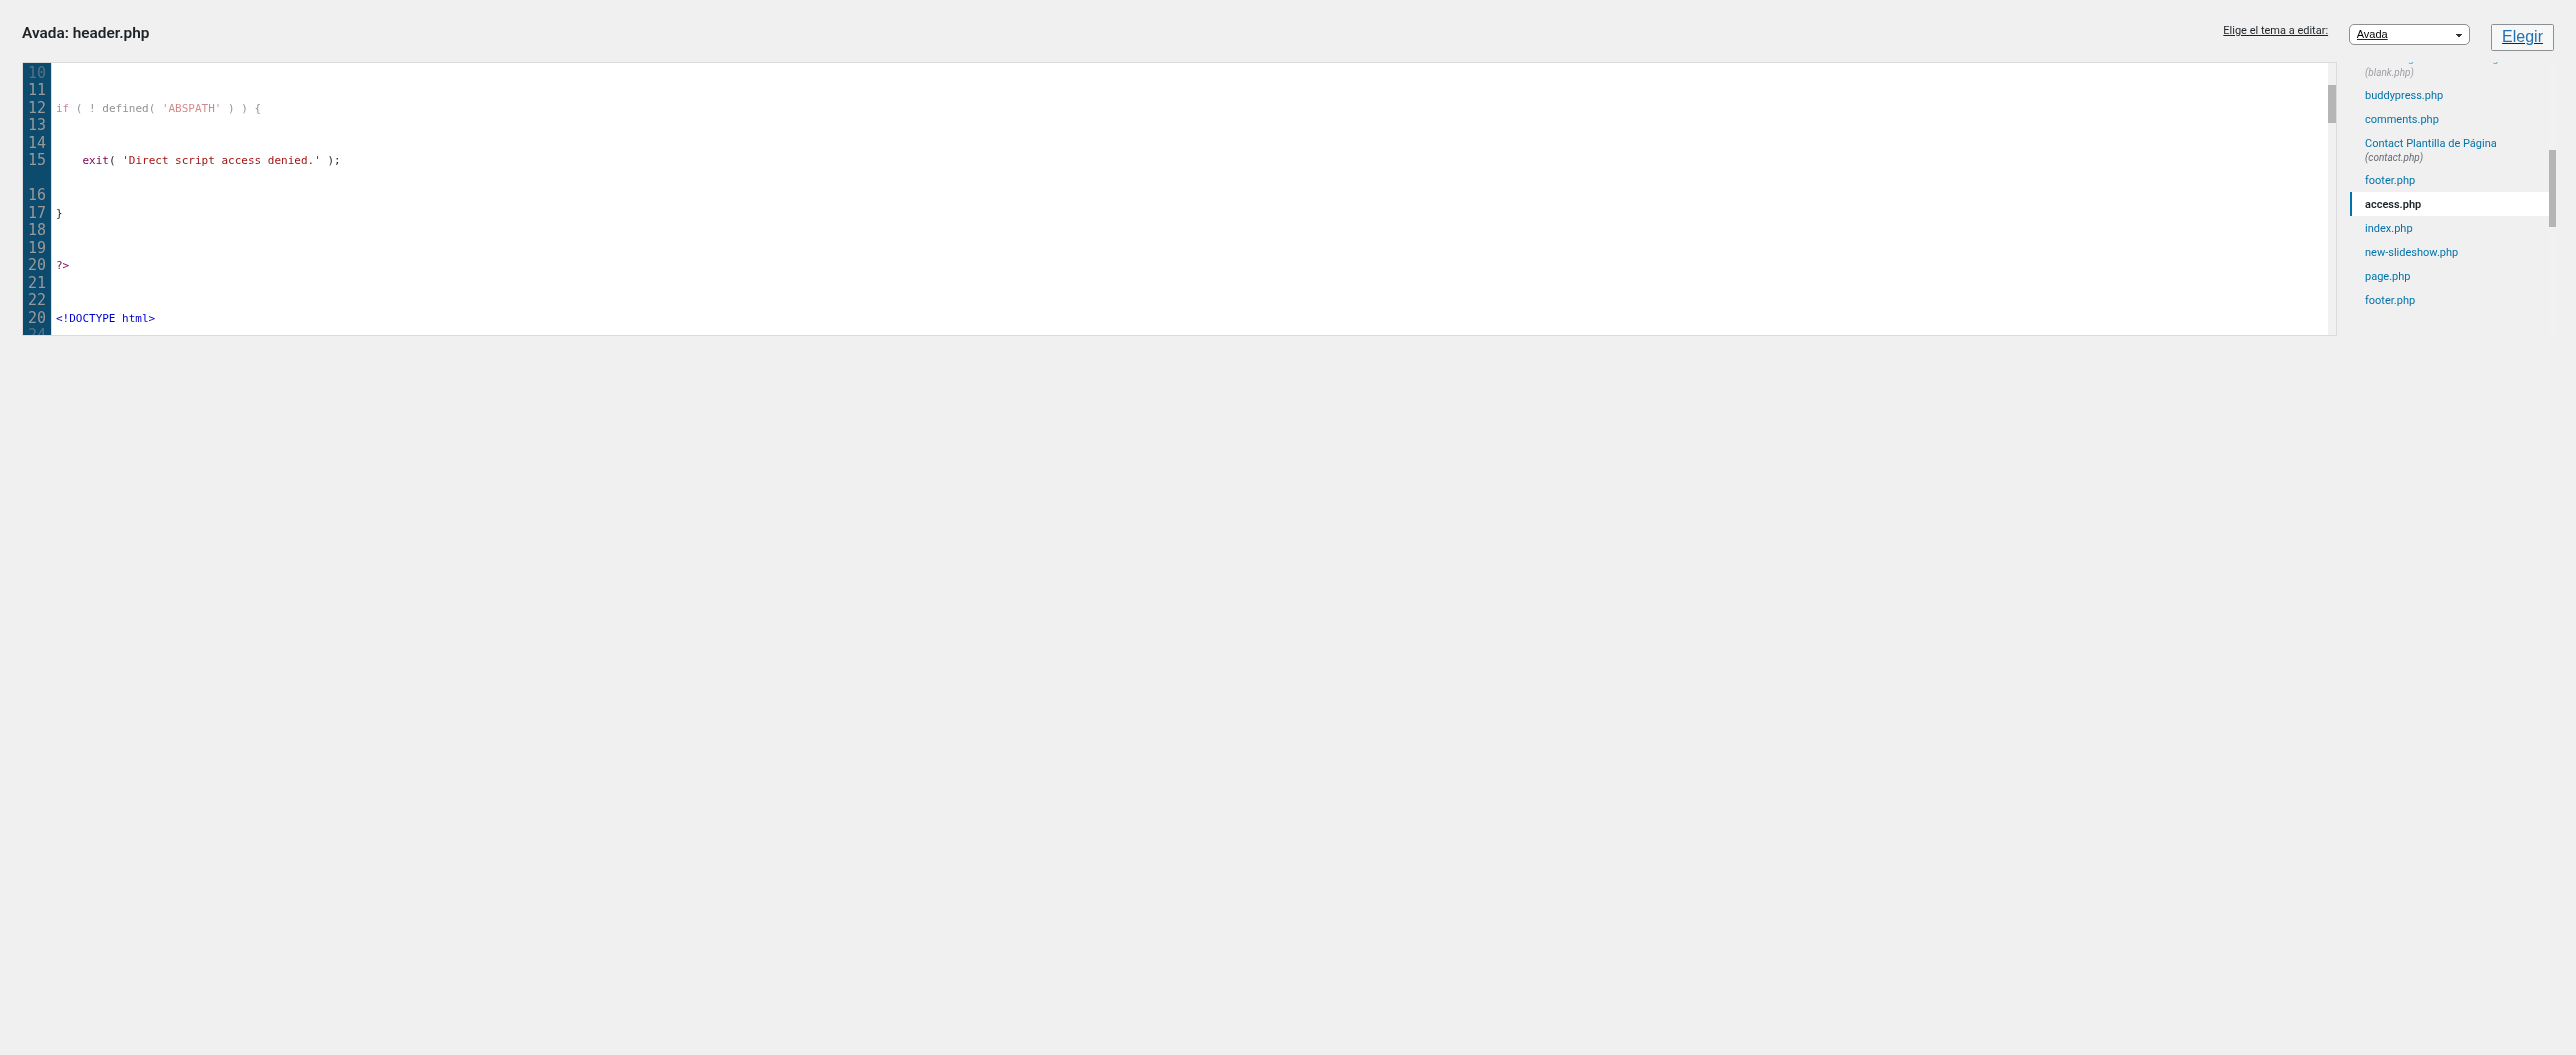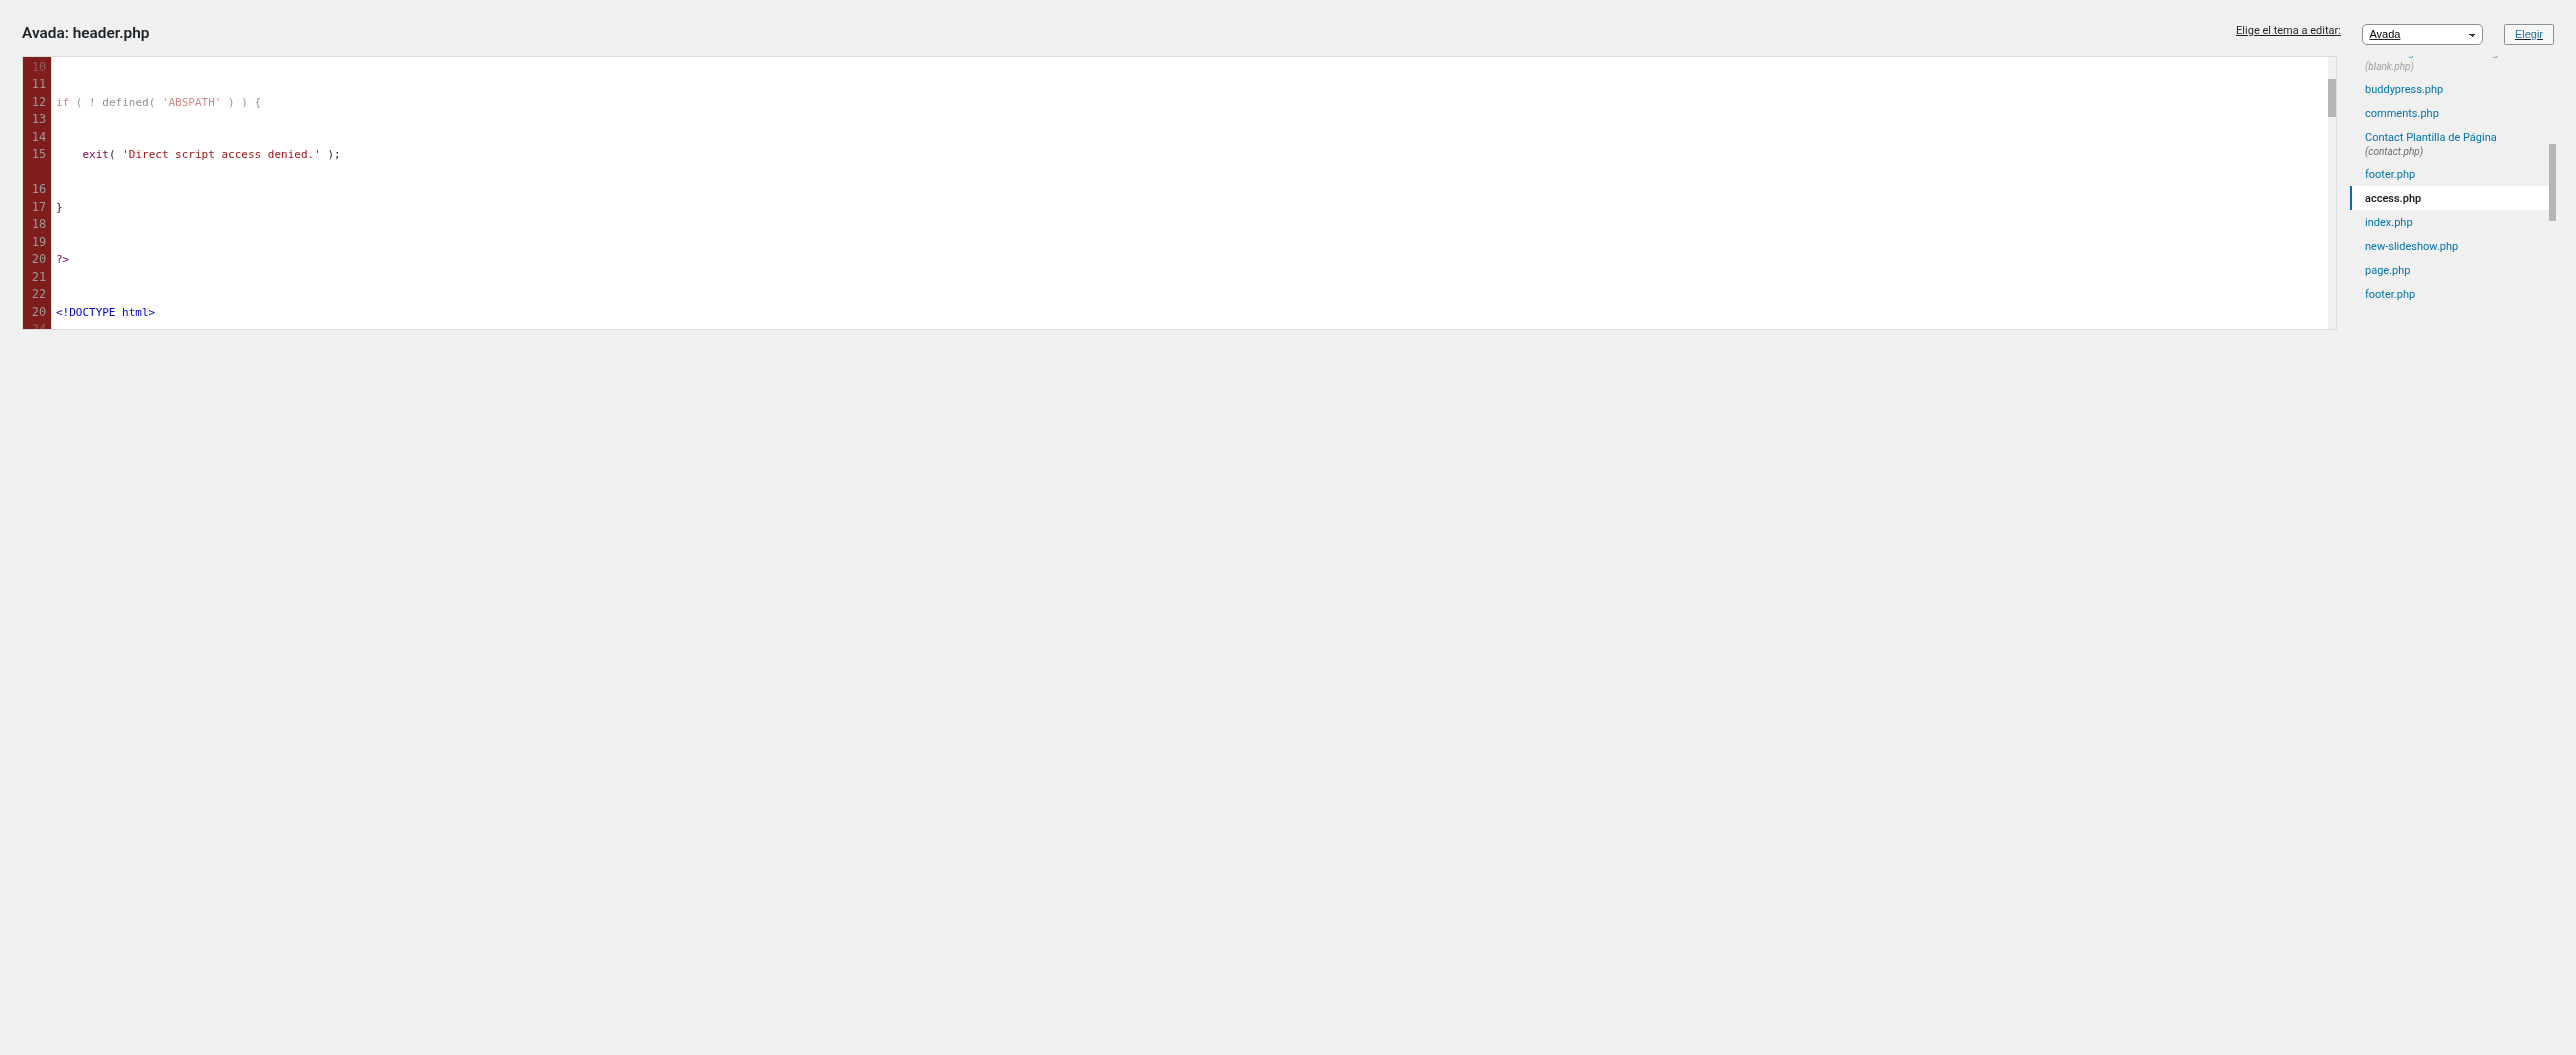--- a/index.html
+++ b/index.html
@@ -40,21 +40,21 @@
     background: #fff;
     border-radius: 5px;
     min-width: 121px;
     appearance: none;
     background-image: linear-gradient(45deg, transparent 50%, #333 50%), linear-gradient(135deg, #333 50%, transparent 50%);
     background-position: calc(100% - 10px) 8.8px, calc(100% - 6.6px) 8.8px;
     background-size: 3.3px 3.3px, 3.3px 3.3px;
     background-repeat: no-repeat;
   }
   .btn {
-    font-size: 11px;
+    font-size: 16px;
     padding: 3.3px 10px;
     border: 0.5px solid #8c8f94;
     background: #f6f7f7;
     border-radius: 1.6px;
     cursor: pointer;
     color: #2271b1;
   }
   .section-row {
     display: flex;
     justify-content: space-between;
@@ -77,27 +77,27 @@
   .editor-col {
     flex: 1;
     display: flex;
     background: #fff;
     border: 0.5px solid #dcdcde;
     position: relative;
     overflow: hidden;
     max-height: 274px;
   }
   .gutter {
-    background: #7f1d1d;
+    background: #0c4a6e;
     border-right: 0.5px solid #ddd;
     padding: 2.2px 4.4px 2.2px 0;
     text-align: right;
     color: #999;
     font-family: "Consolas", "Monaco", monospace;
-    font-size: 12px;
+    font-size: 15px;
     line-height: 17.5px;
     user-select: none;
     min-width: 28.5px;
   }
   .code {
     flex: 1;
     padding: 2.2px 4.4px;
     font-family: "Consolas", "Monaco", monospace;
     font-size: 11px;
     line-height: 17.5px;

